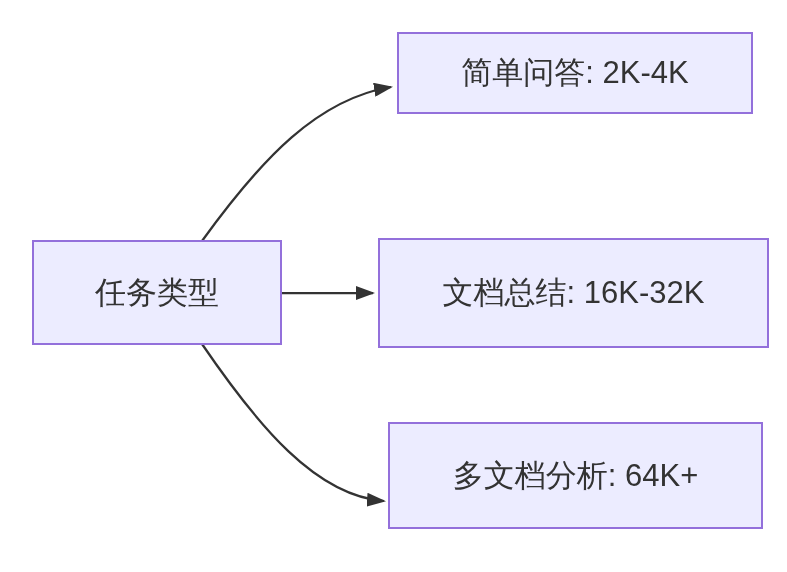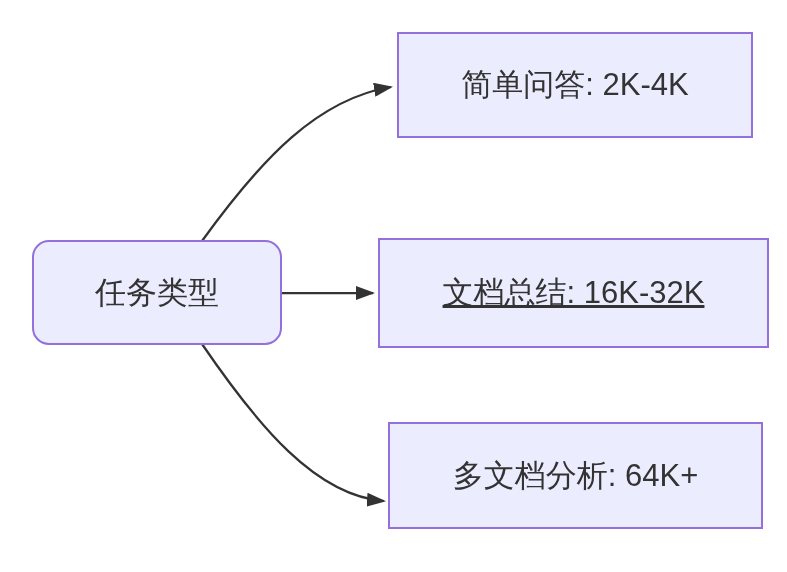--- a/index.html
+++ b/index.html
@@ -40,23 +40,23 @@
     border: 2px solid var(--node-border);
     color: var(--text-color);
     display: flex;
     align-items: center;
     justify-content: center;
     font-size: 31px;
     line-height: 1.2;
     white-space: nowrap;
     text-align: center;
   }
-  .node-source   { left: 32px;  top: 240px; width: 250px; height: 105px; border-radius: 17px; }
-  .node-target-0 { left: 397px; top: 32px;  width: 356px; height: 106px; }
-  .node-target-1 { left: 378px; top: 238px; width: 391px; height: 110px; text-decoration: underline; }
+  .node-source   { left: 32px;  top: 240px; width: 250px; height: 105px; }
+  .node-target-0 { left: 397px; top: 32px;  width: 356px; height: 82px; }
+  .node-target-1 { left: 378px; top: 238px; width: 391px; height: 110px; }
   .node-target-2 { left: 388px; top: 422px; width: 375px; height: 107px; }
 </style>
 </head>
 <body>
 
 <div class="canvas">
 
   <svg class="edges" viewBox="0 0 787 572" xmlns="http://www.w3.org/2000/svg" aria-hidden="true">
     <defs>
       <marker id="arrow" viewBox="0 0 19 14" refX="17" refY="7" markerWidth="19" markerHeight="14" markerUnits="userSpaceOnUse" orient="auto">

